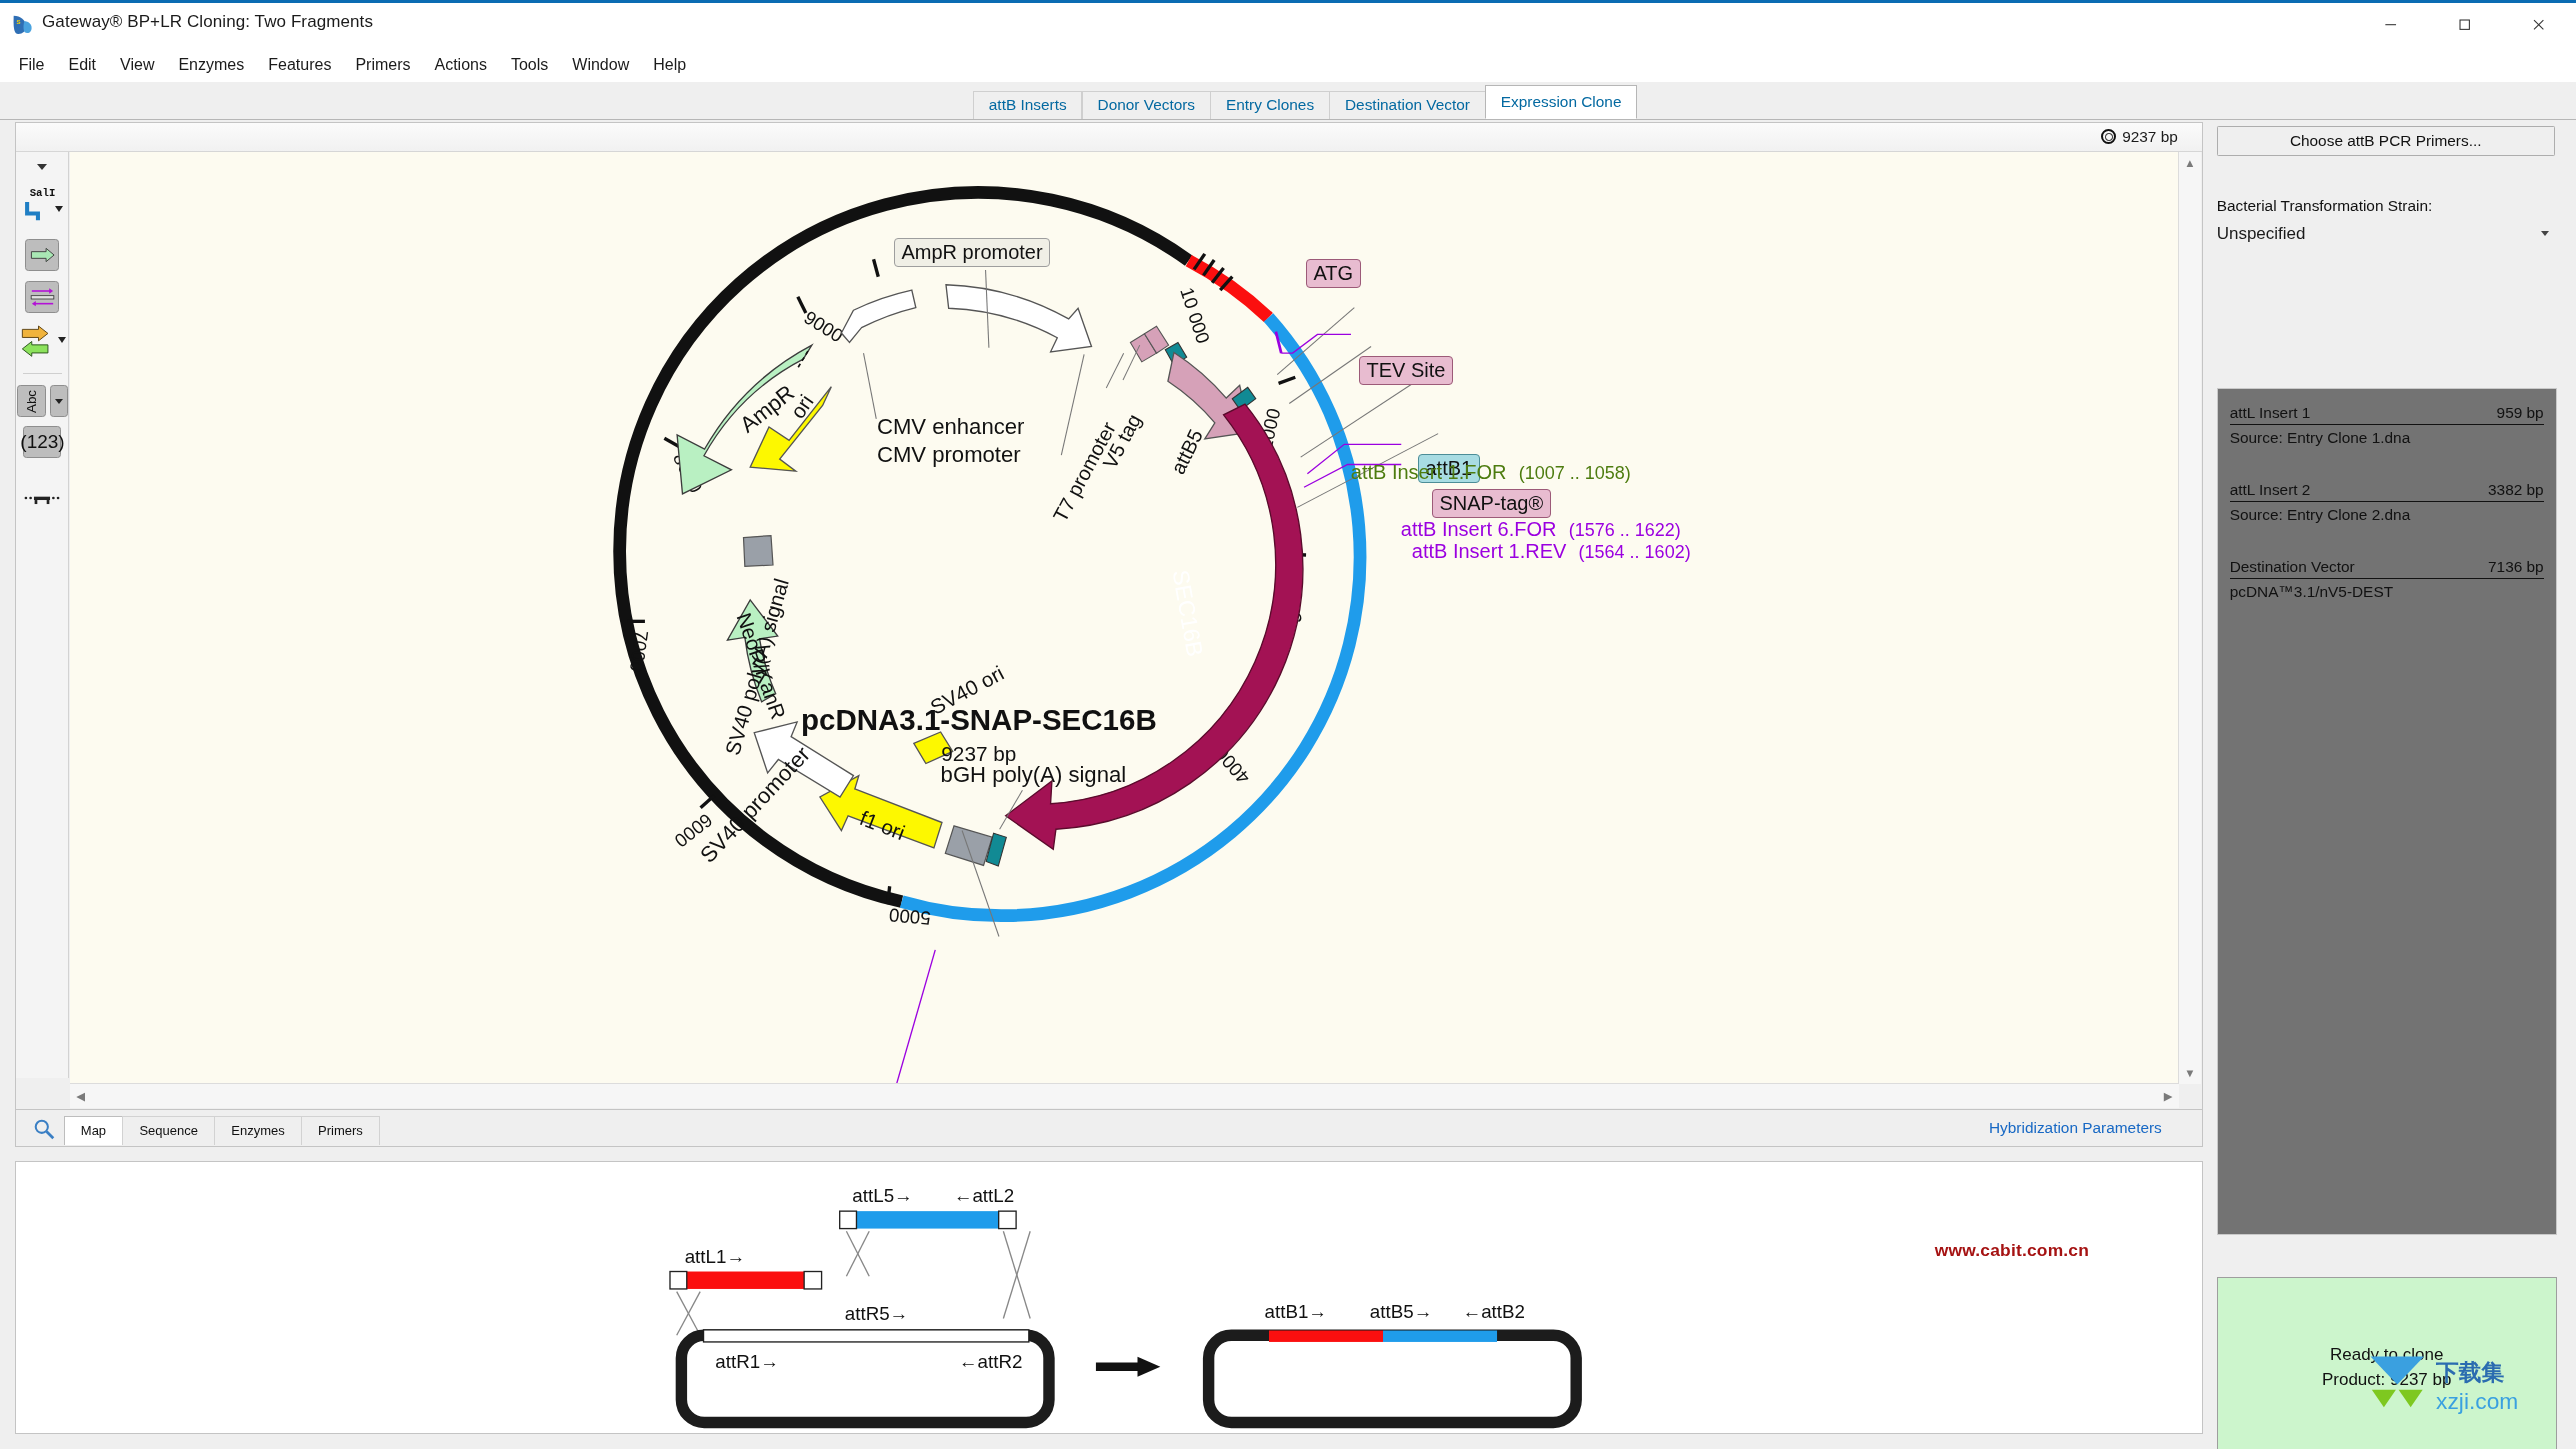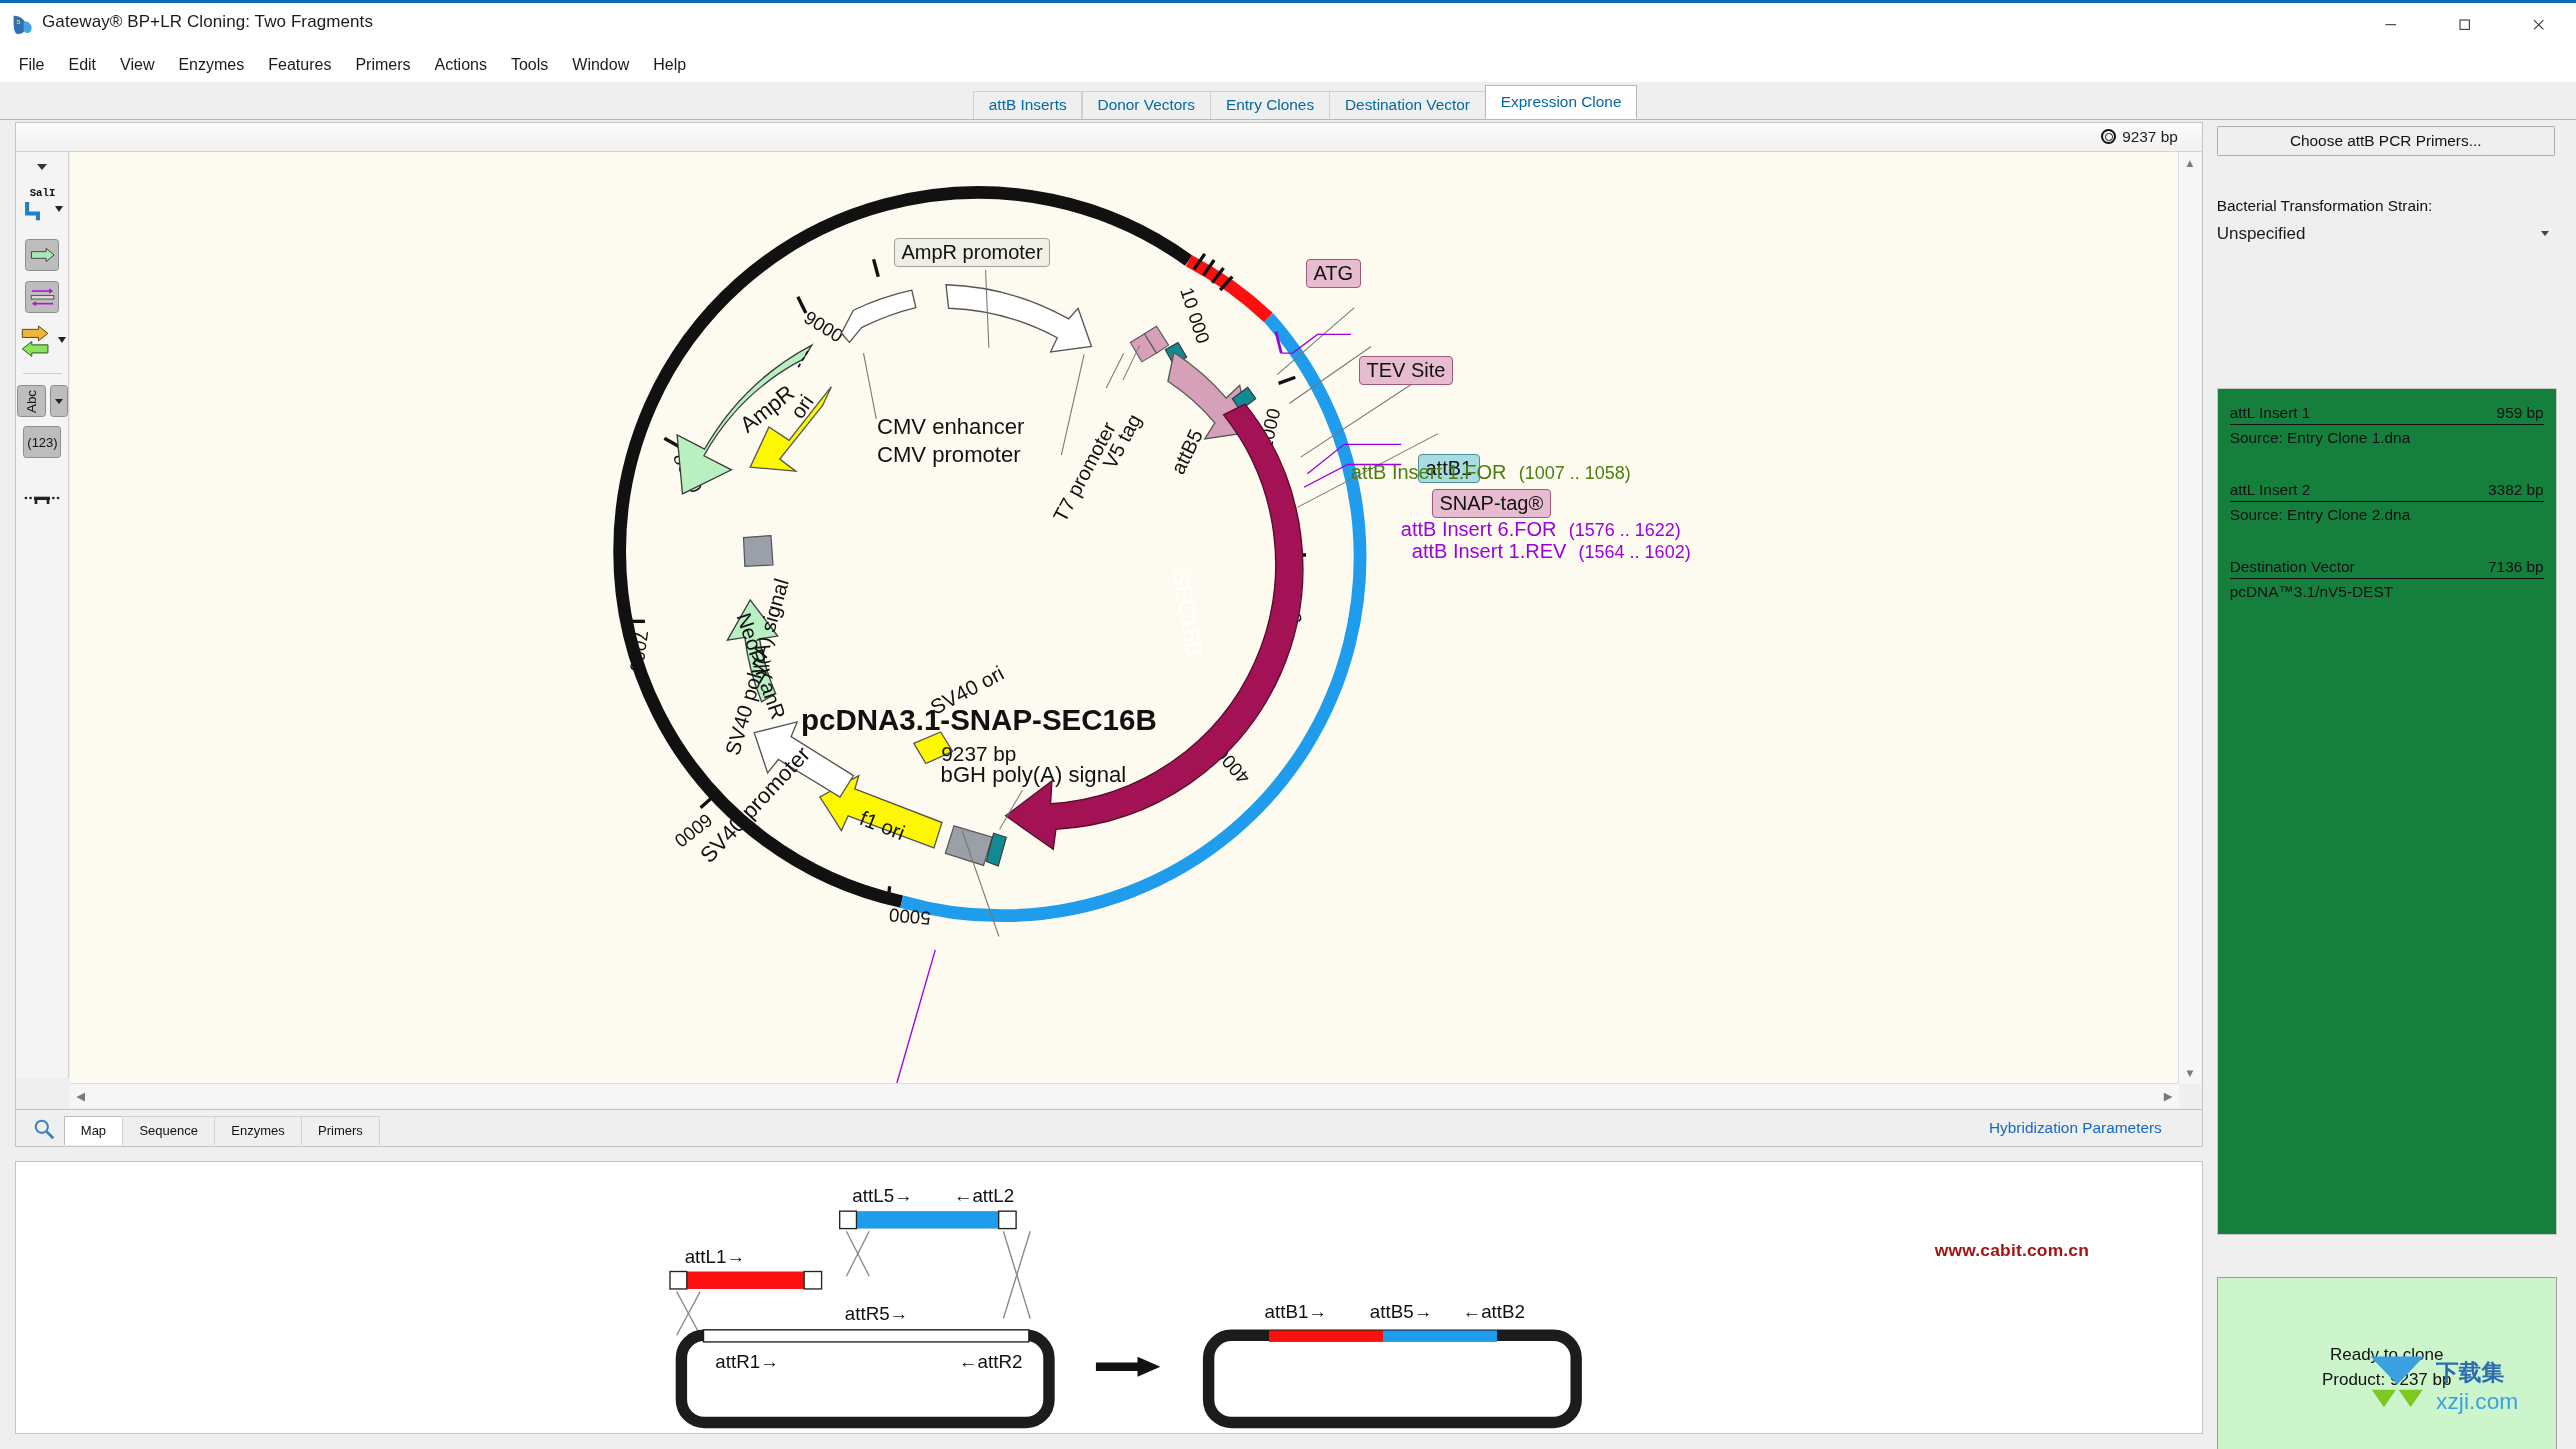--- a/index.html
+++ b/index.html
@@ -64,21 +64,21 @@
   
   .rightpanel{position:absolute;left:2210px;top:122px;width:352px;height:1309px;background:#efefef;}
   .btn{font-family:"Liberation Sans",sans-serif;font-size:15.4px;color:#111;background:#efefef;border:0.7px solid #adadad;border-radius:1.3px;}
   .choose-btn{position:absolute;left:6.7px;top:4px;width:338px;height:29.5px;}
   .lbl{font-size:15.4px;color:#111;}
   .strain-label{position:absolute;left:6.7px;top:75px;}
   .strain-combo{position:absolute;left:6.7px;top:98px;width:338px;height:27px;background:#efefef;display:flex;align-items:center;}
   .strain-combo .v{font-size:17px;color:#1b1b1b;}
   .strain-combo .c{position:absolute;right:5.4px;top:10.7px;width:0;height:0;border-left:4px solid transparent;border-right:4px solid transparent;border-top:5.4px solid #444;}
 
-  .listbox{position:absolute;left:6.7px;top:266px;width:338px;height:845px;background:#15803d;border:0.7px solid #c9c9c9;}
+  .listbox{position:absolute;left:6.7px;top:266px;width:338px;height:845px;background:#737373;border:0.7px solid #c9c9c9;}
   .row{position:absolute;left:12px;width:314px;}
   .row .hdr{display:flex;justify-content:space-between;font-size:15.4px;color:#111;padding-bottom:2px;border-bottom:1.3px solid #111;}
   .row .src{font-size:15.4px;color:#111;padding-top:4px;}
 
   .statusbox{position:absolute;left:6.7px;top:1155px;width:338px;height:180px;background:#ccf5cc;border:0.7px solid #9e9e9e;display:flex;align-items:center;justify-content:center;}
   .statusbox .inner{text-align:center;font-size:17px;color:#111;line-height:1.45;}
 
   .cabit{position:absolute;left:1932px;top:1258px;font-size:17.4px;color:#a51212;font-weight:600;letter-spacing:0.2px;}
 
   .wm{position:absolute;right:4px;bottom:1.3px;width:201px;height:87px;}
@@ -197,21 +197,21 @@
           <div class="toolbtn" style="width:27px;">
             <span style="transform:rotate(-90deg);font-size:13.4px;color:#111;">Abc</span>
           </div>
           <div class="toolbtn" style="width:16px;">
             <div style="width:0;height:0;border-left:4px solid transparent;border-right:4px solid transparent;border-top:5.4px solid #222;"></div>
           </div>
         </div>
       </div>
       <div class="lt-item" style="top:272px;height:36px;">
         <div class="toolbtn" style="width:36px;">
-          <span style="font-size:13px;color:#111;">(123)</span>
+          <span style="font-size:19px;color:#111;">(123)</span>
         </div>
       </div>
       <div class="lt-item" style="top:335px;height:27px;">
         <svg width="38" height="13.4" viewBox="0 0 56 20">
           <circle cx="4" cy="6" r="2" fill="#222"></circle>
             <circle cx="11" cy="6" r="2" fill="#222"></circle>
           <circle cx="45" cy="6" r="2" fill="#222"></circle>
             <circle cx="52" cy="6" r="2" fill="#222"></circle>
           <rect x="16" y="4" width="24" height="5" fill="#222"></rect>
           <rect x="17" y="9" width="4" height="6" fill="#222"></rect>

